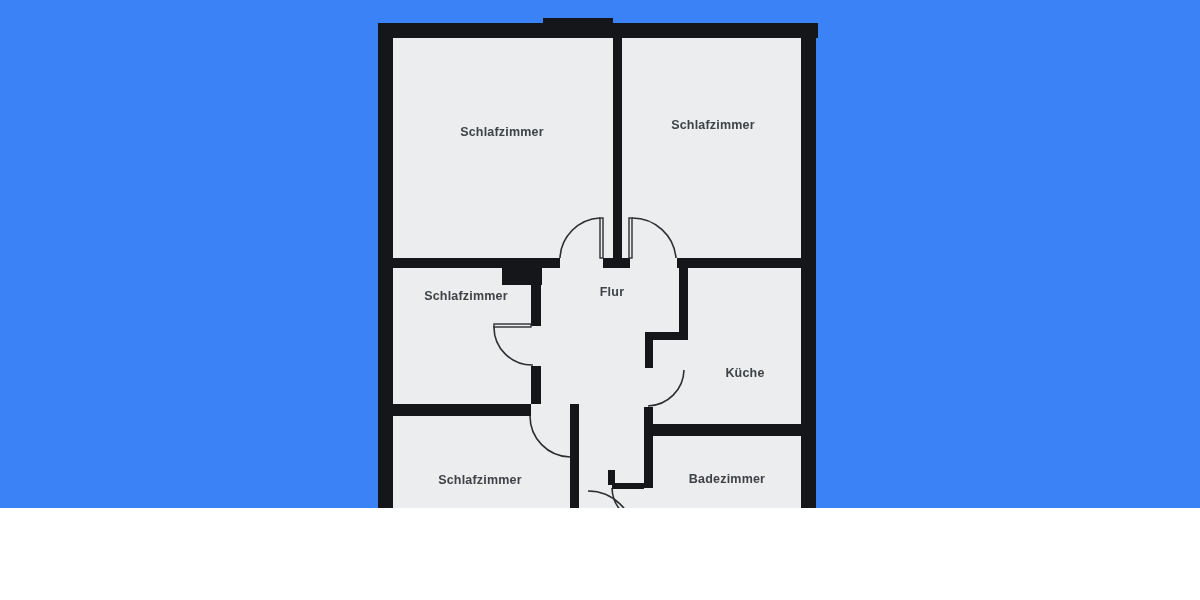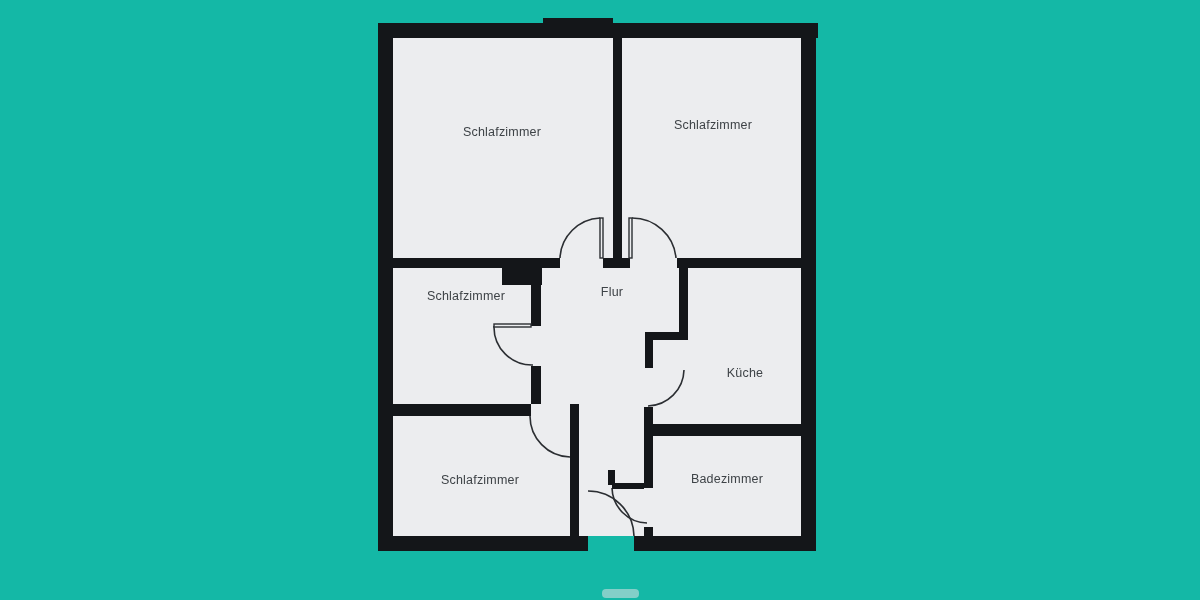--- a/index.html
+++ b/index.html
@@ -4,23 +4,24 @@
 <style>
   html, body {
     margin: 0;
     padding: 0;
     background: #ffffff;
     font-family: "Liberation Sans", sans-serif;
   }
   .stage {
     position: relative;
     width: 1200px;
-    height: 600px;
-    background: #14b8a6;
+    height: 508px;
+    background: #3b82f6;
     overflow: hidden;
+    font-weight: bold;
   }
   #plan-svg {
     position: absolute;
     left: 0;
     top: 0;
     display: block;
   }
   .room-label {
     font-family: "Liberation Sans", sans-serif;
     letter-spacing: 0.2px;

